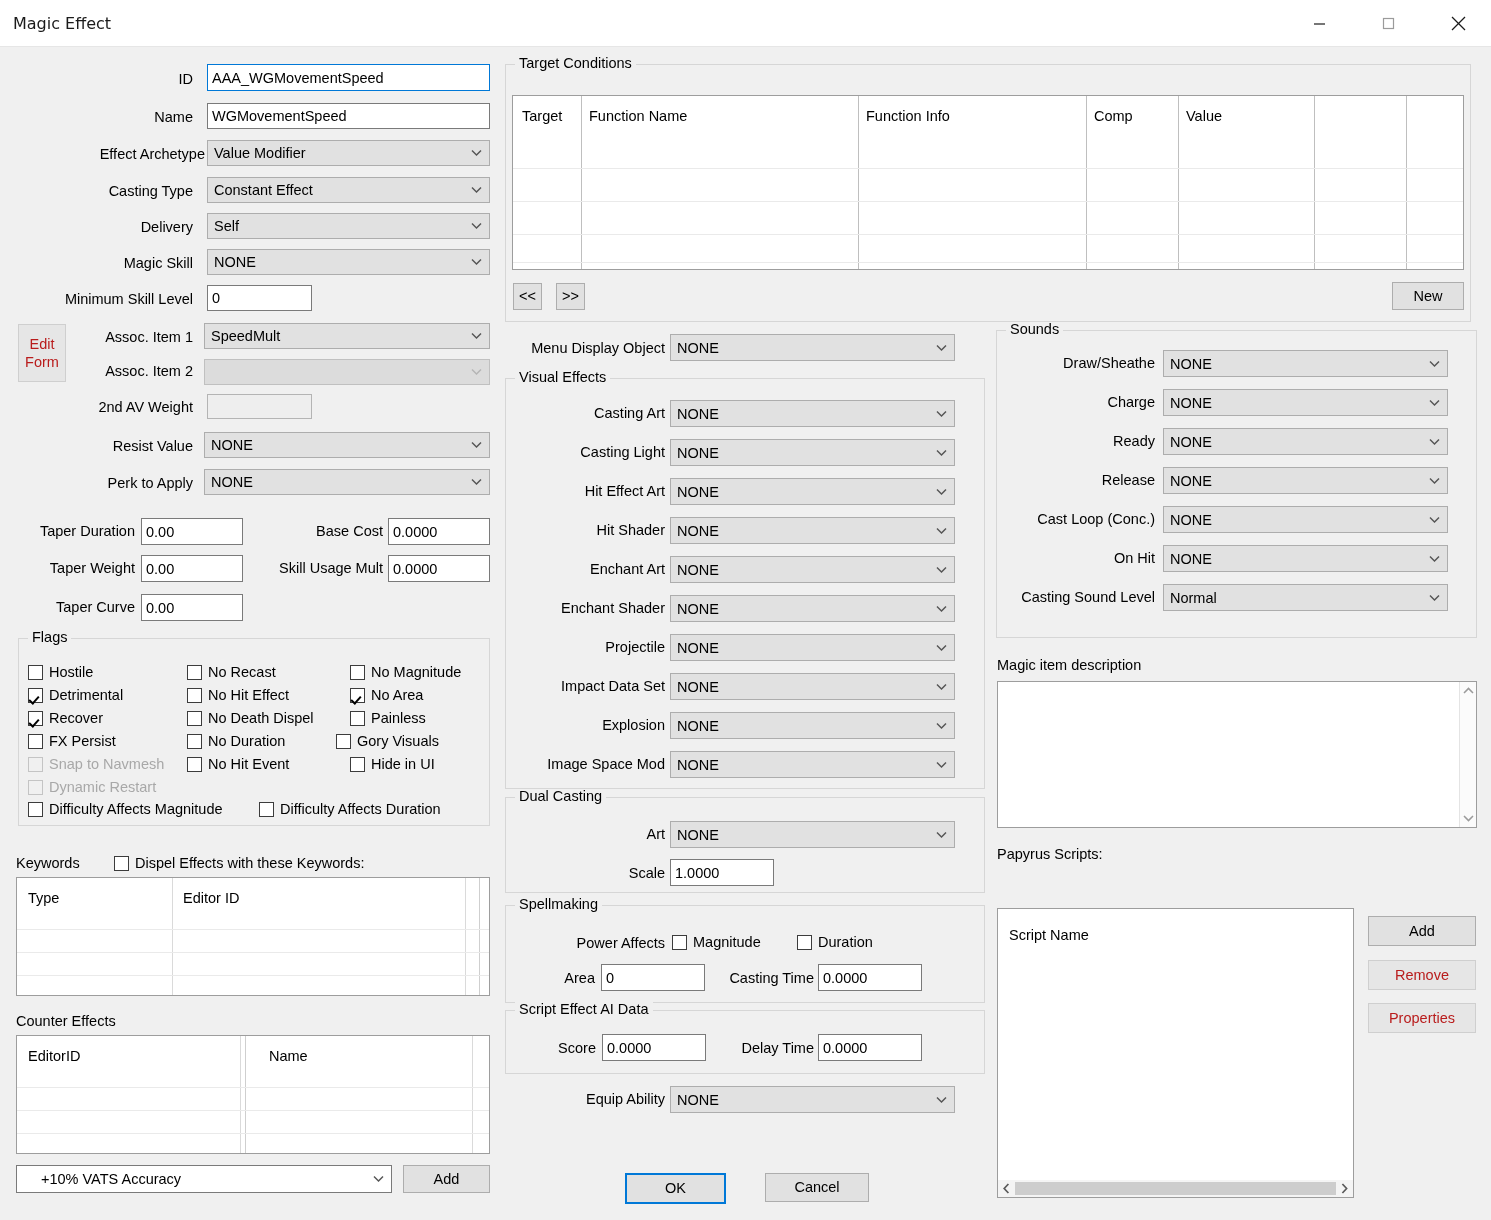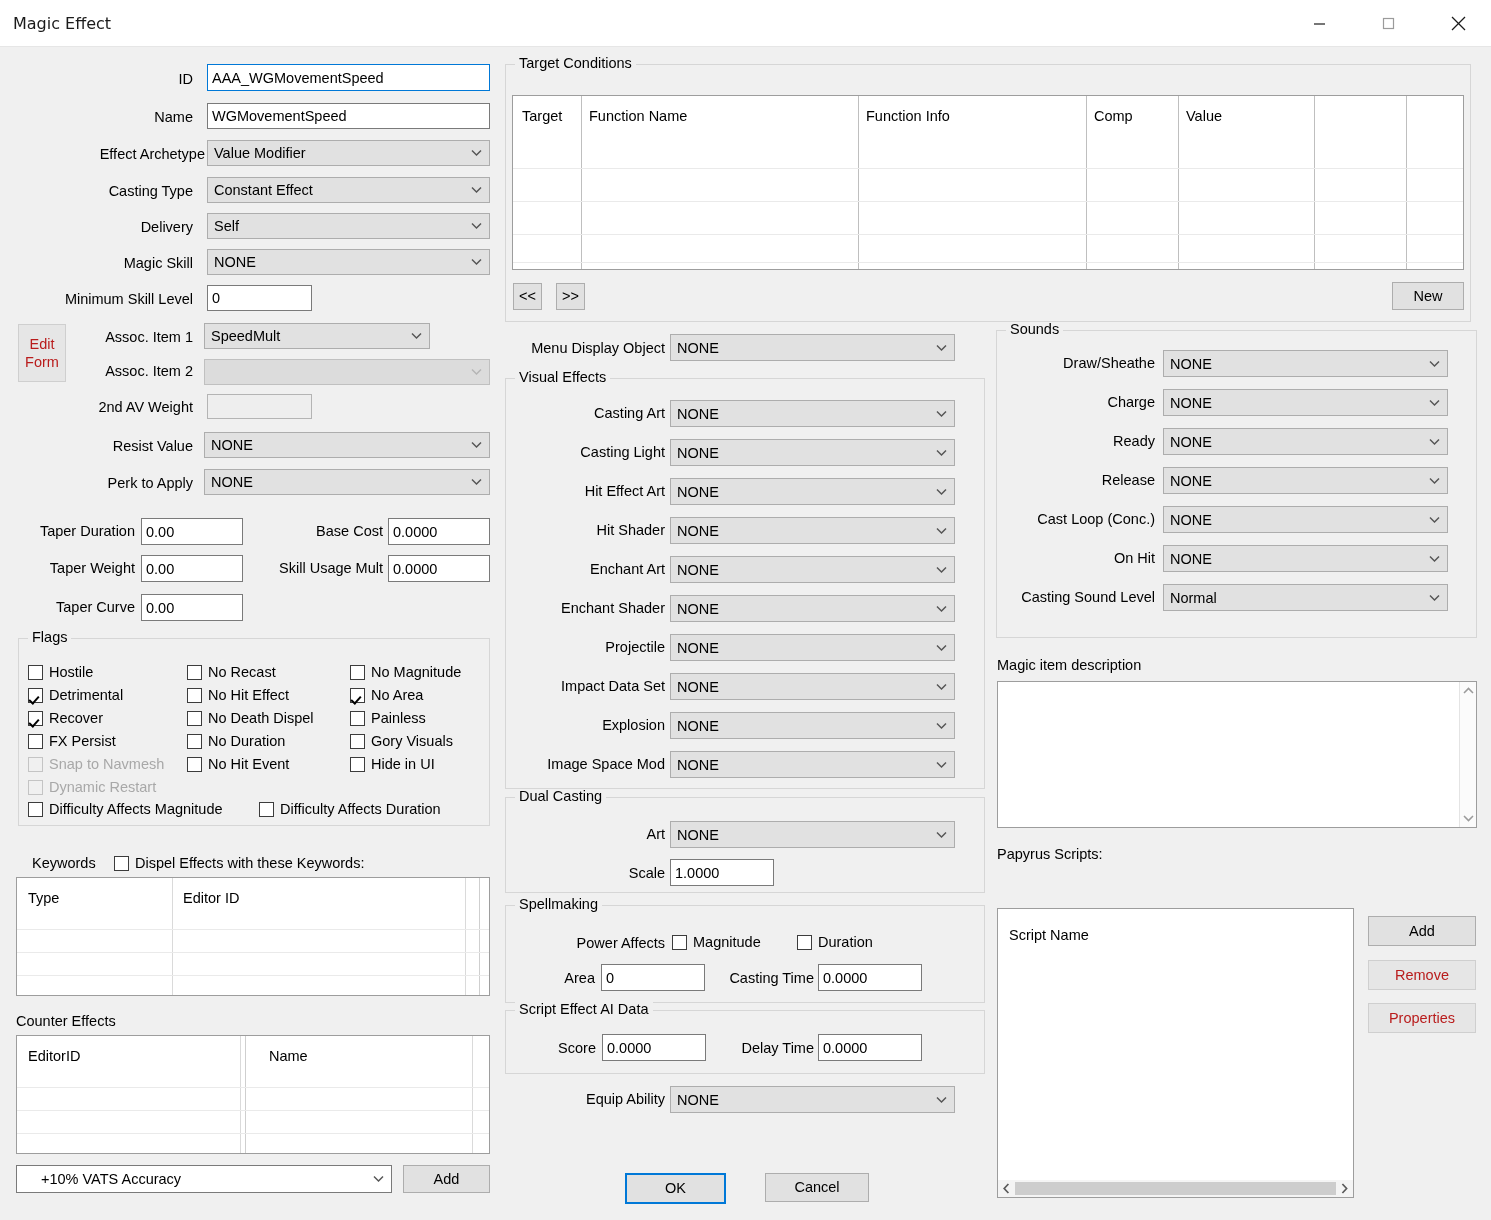--- a/index.html
+++ b/index.html
@@ -223,21 +223,21 @@
 
 <div class="lbl r" style="left:26px; top:292px; width:167px;">Minimum Skill Level</div>
 <div class="tbox" style="left:207px; top:285px; width:105px; height:26px;">0</div>
 
 <div class="btn disabled" style="left:18px; top:324px; width:48px; height:58px; flex-direction:column; line-height:1.25;">
   <span>Edit</span>
   <span>Form</span>
 </div>
 
 <div class="lbl r" style="left:80px; top:330px; width:113px;">Assoc. Item 1</div>
-<div class="combo" style="left:204px; top:323px; width:226px; height:26px;">
+<div class="combo" style="left:204px; top:323px; width:286px; height:26px;">
   <span>SpeedMult</span>
   <span class="carot">
       <svg width="11" height="7" viewBox="0 0 11 7">
         <polyline points="1,1 5.5,5.6 10,1" fill="none" stroke="#555" stroke-width="1.4"></polyline>
       </svg>
     </span>
 </div>
 
 <div class="lbl r" style="left:80px; top:364px; width:113px;">Assoc. Item 2</div>
 <div class="combo disabled" style="left:204px; top:359px; width:286px; height:26px;">
@@ -339,40 +339,40 @@
       <span class="cbl">No Magnitude</span>
     </div>
   <div class="cb checked" style="left:331px; top:49px;">
       <span class="box"></span>
       <span class="cbl">No Area</span>
     </div>
   <div class="cb" style="left:331px; top:72px;">
       <span class="box"></span>
       <span class="cbl">Painless</span>
     </div>
-  <div class="cb" style="left:331px; top:95px;">
+  <div class="cb" style="left:317px; top:95px;">
       <span class="box"></span>
       <span class="cbl">Gory Visuals</span>
     </div>
   <div class="cb" style="left:331px; top:118px;">
       <span class="box"></span>
       <span class="cbl">Hide in UI</span>
     </div>
 
   <div class="cb" style="left:9px; top:163px;">
       <span class="box"></span>
       <span class="cbl">Difficulty Affects Magnitude</span>
     </div>
   <div class="cb" style="left:240px; top:163px;">
       <span class="box"></span>
       <span class="cbl">Difficulty Affects Duration</span>
     </div>
 </div>
 
-<div class="lbl" style="left:32px; top:856px;">Keywords</div>
+<div class="lbl" style="left:16px; top:856px;">Keywords</div>
 <div class="cb" style="left:114px; top:856px;">
   <span class="box"></span>
   <span class="cbl">Dispel Effects with these Keywords:</span>
 </div>
 <div class="listbox" style="left:16px; top:877px; width:474px; height:119px;">
   <div class="vline" style="left:155px;"></div>
   <div class="vline" style="left:448px;"></div>
   <div class="vline dk" style="left:462px;"></div>
   <div class="hline" style="top:51px;"></div>
   <div class="hline" style="top:74px;"></div>

